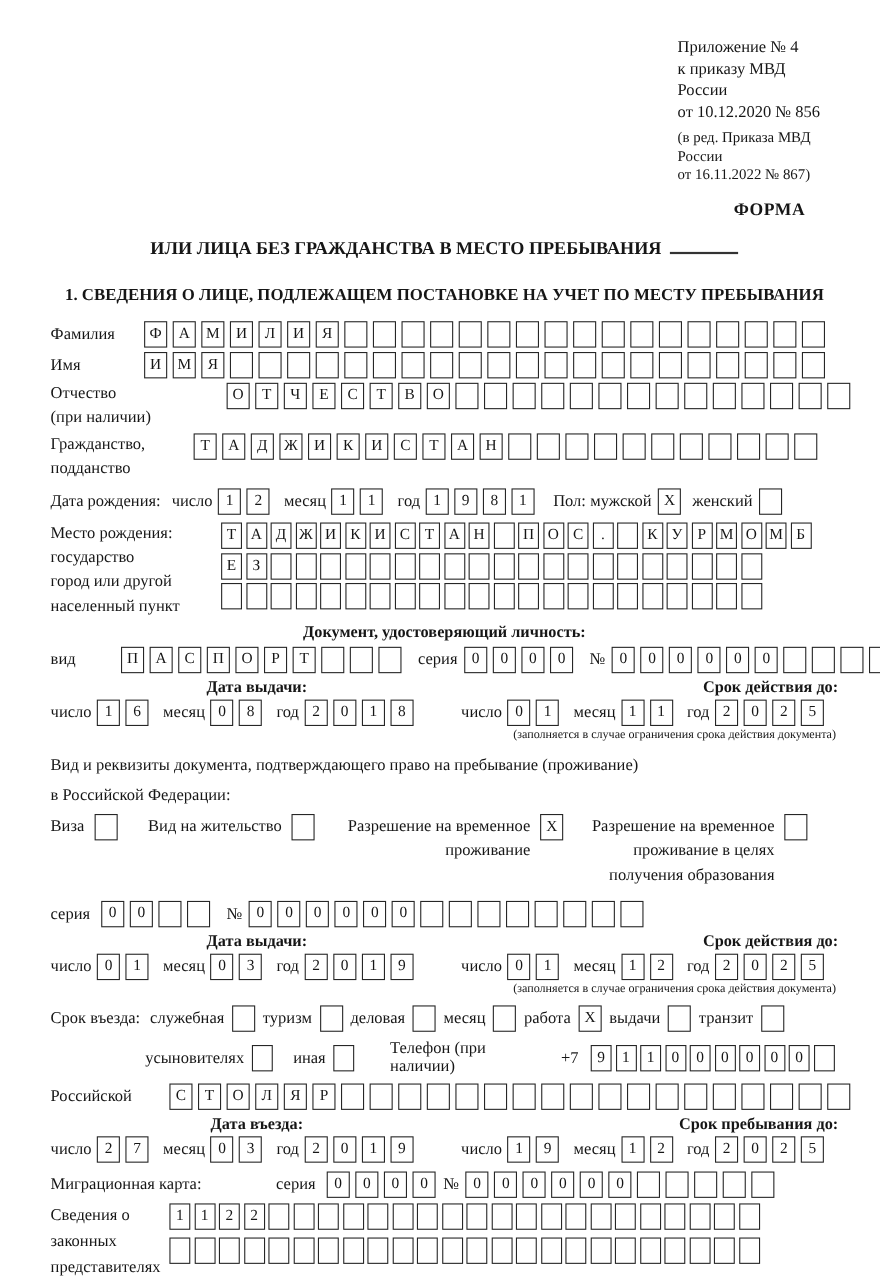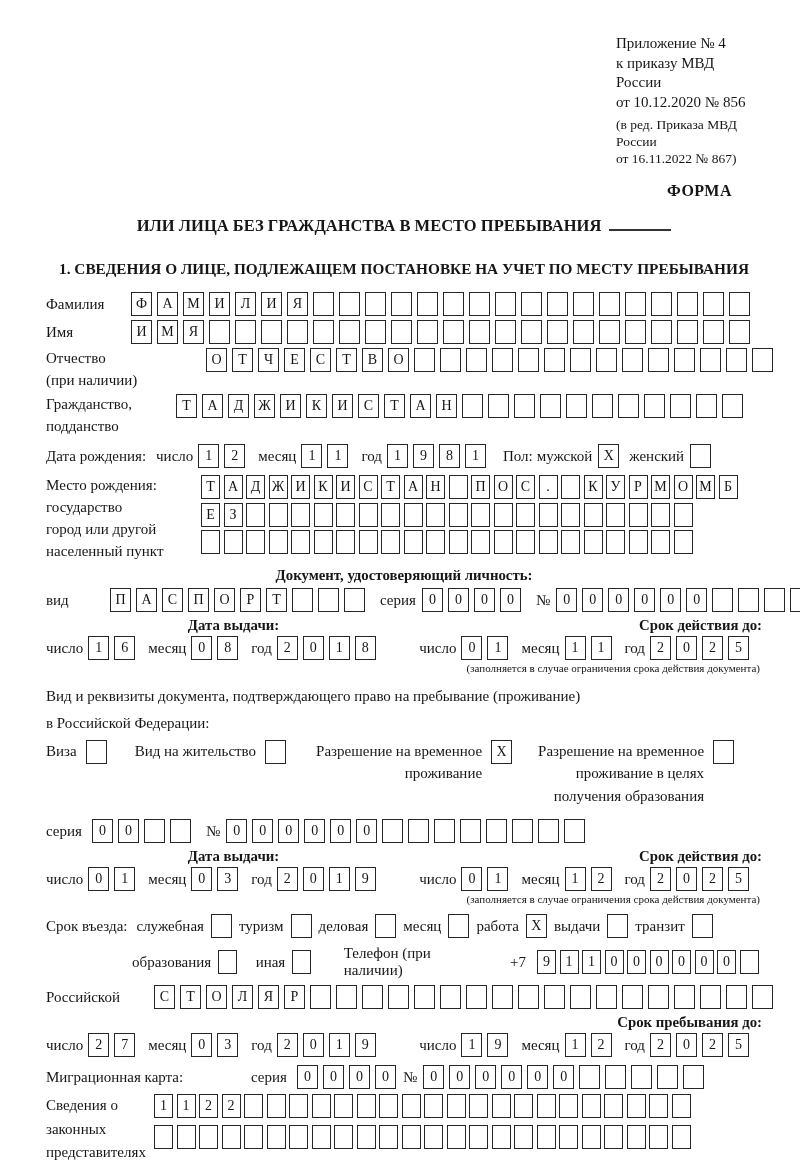--- a/index.html
+++ b/index.html
@@ -488,21 +488,21 @@
     <span class="cbox chk"></span>
     <span>работа</span>
     <span class="cbox chk">X</span>
     <span>выдачи</span>
     <span class="cbox chk"></span>
     <span>транзит</span>
     <span class="cbox chk"></span>
   </div>
 
   <div class="purpose-row indent130 tight" style="margin-top:7px">
-    <span>образования</span>
+    <span>усыновителях</span>
     <span class="cbox chk"></span>
     <span style="margin-left:8px">иная</span>
     <span class="cbox chk"></span>
     <span style="margin-left:22px">Телефон (при наличии)</span>
     <span style="margin-left:14px;margin-right:4px">+7</span>
     <span class="boxrow">
         <span class="cbox">9</span>
         <span class="cbox">1</span>
         <span class="cbox">1</span>
         <span class="cbox">0</span>
@@ -539,20 +539,21 @@
         <span class="cbox"></span>
         <span class="cbox"></span>
         <span class="cbox"></span>
         <span class="cbox"></span>
         <span class="cbox"></span>
         <span class="cbox"></span>
       </span>
   </div>
 
   <div class="dates-heads">
+    <span class="dh-left">Дата въезда:</span>
     <span class="dh-right">Срок пребывания до:</span>
   </div>
   <div class="dates-row">
     <span class="dgroup half">
         <span class="dlabel">число</span>
         <span class="boxrow inline">
           <span class="cbox">2</span>
           <span class="cbox">7</span>
         </span>
         <span class="dlabel">месяц</span>

